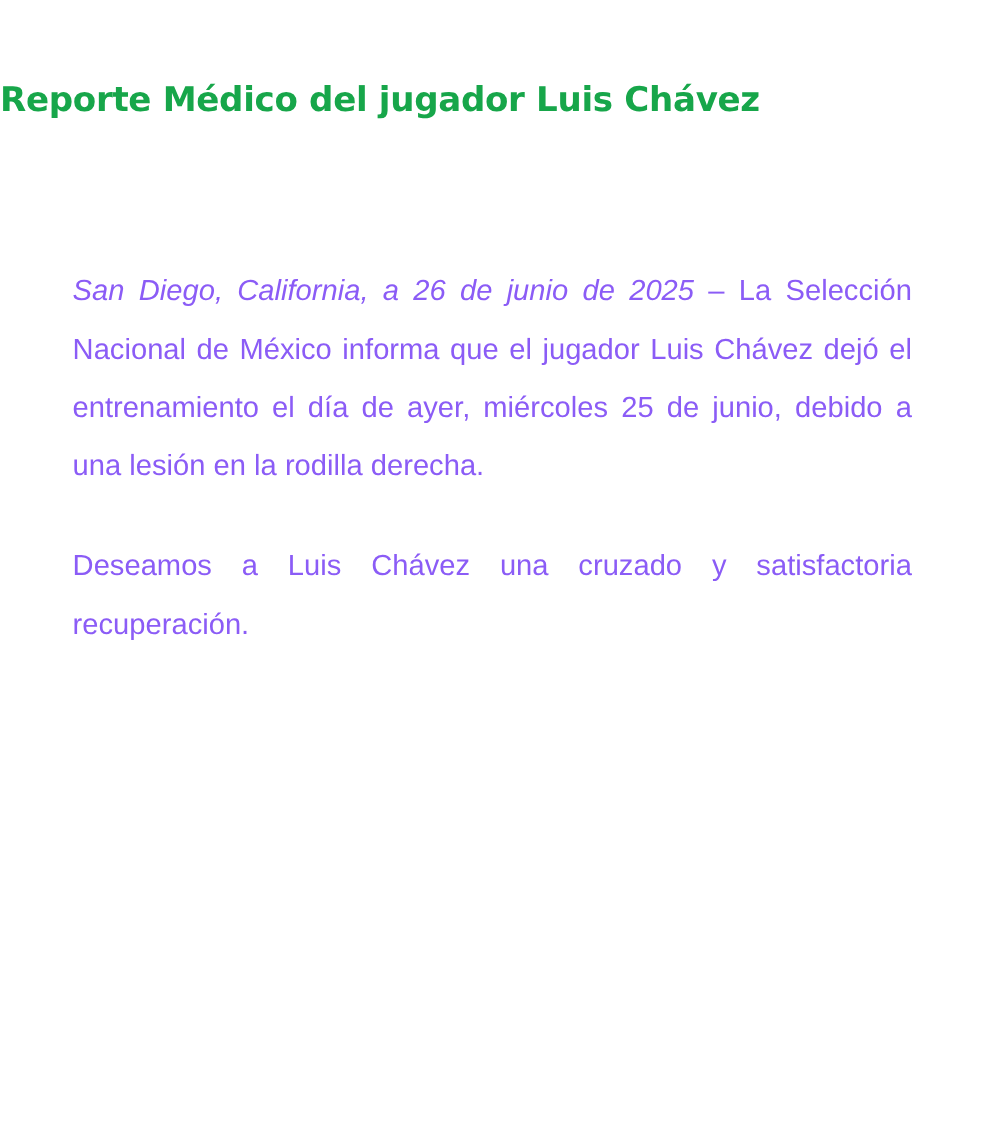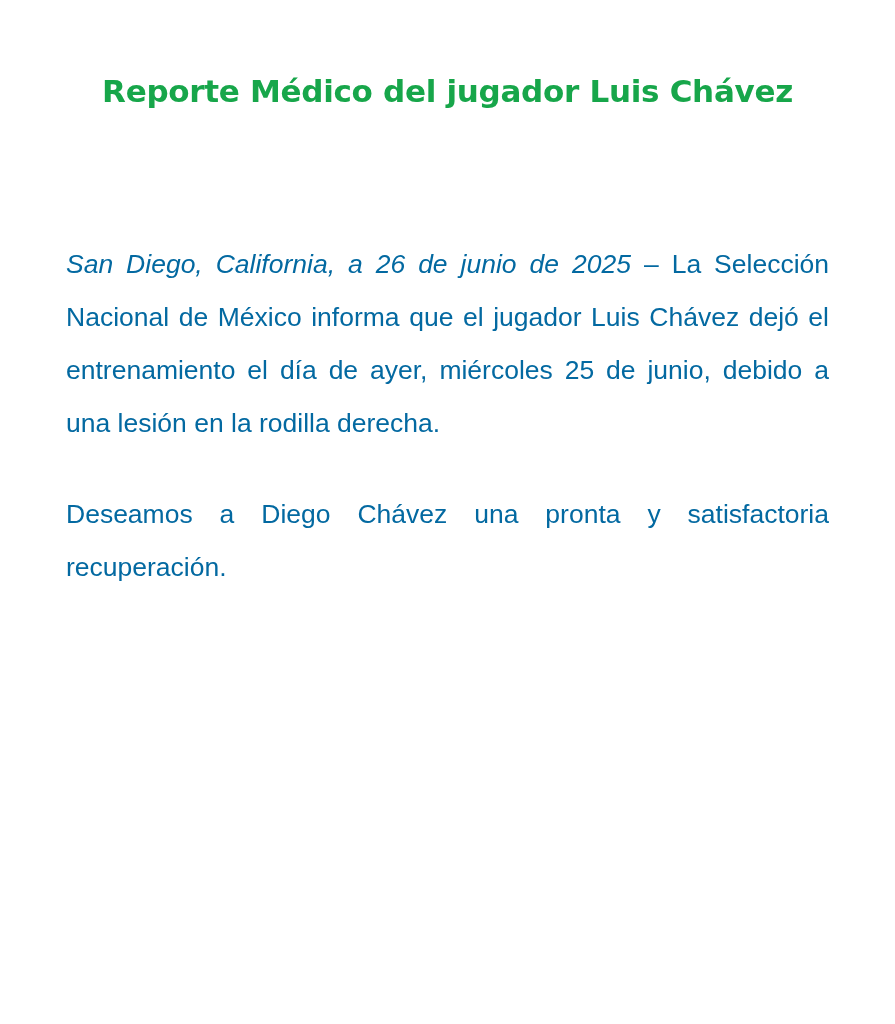--- a/index.html
+++ b/index.html
@@ -18,41 +18,40 @@
     width: 895px;
     height: 1024px;
     box-sizing: border-box;
     position: relative;
   }
   .doc-title {
     position: absolute;
     top: 52px;
     left: 0;
     width: 895px;
-    text-align: center;
     color: #17a64a;
     font-family: "DejaVu Sans", sans-serif;
     font-weight: bold;
     font-size: 31px;
     letter-spacing: -0.3px;
     line-height: 1.2;
   }
   .body-block {
     position: absolute;
     top: 238px;
     left: 66px;
     width: 763px;
   }
   .para {
     font-size: 26.5px;
     line-height: 53px;
     text-align: justify;
     text-justify: inter-word;
     margin: 0 0 38px 0;
-    color: #0369a1;
+    color: #8b5cf6;
     font-family: "Liberation Sans", sans-serif;
   }
   .para:last-child {
     margin-bottom: 0;
   }
   .para .dateline {
     font-style: italic;
   }
 </style>
 </head>
@@ -60,16 +59,16 @@
 
 <div class="page">
 
   <h1 class="doc-title" style="color: rgb(23, 166, 74);">Reporte Médico del jugador Luis Chávez</h1>
 
   <div class="body-block">
 
     <p class="para"><span class="dateline">San Diego, California, a 26 de junio de 2025</span><span> – </span><span>La Selección Nacional de México informa que el jugador Luis Chávez dejó el entrenamiento el día de ayer, miércoles 25 de junio, debido a una lesión en la rodilla derecha.</span></p>
 
 
-    <p class="para"><span>Deseamos a Diego Chávez una pronta y satisfactoria recuperación.</span></p>
+    <p class="para"><span>Deseamos a Luis Chávez una cruzado y satisfactoria recuperación.</span></p>
 
   </div>
 </div>
 
 </body></html>

